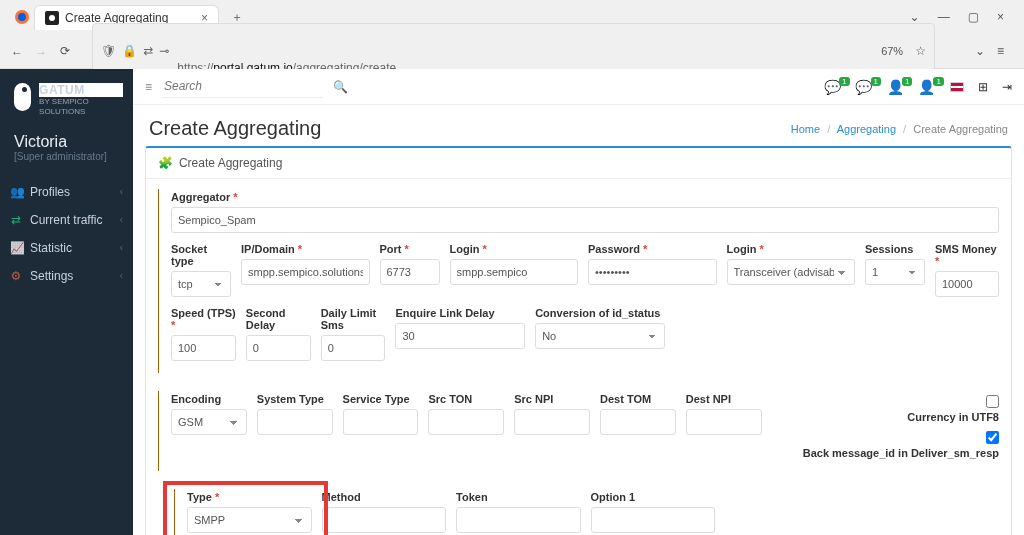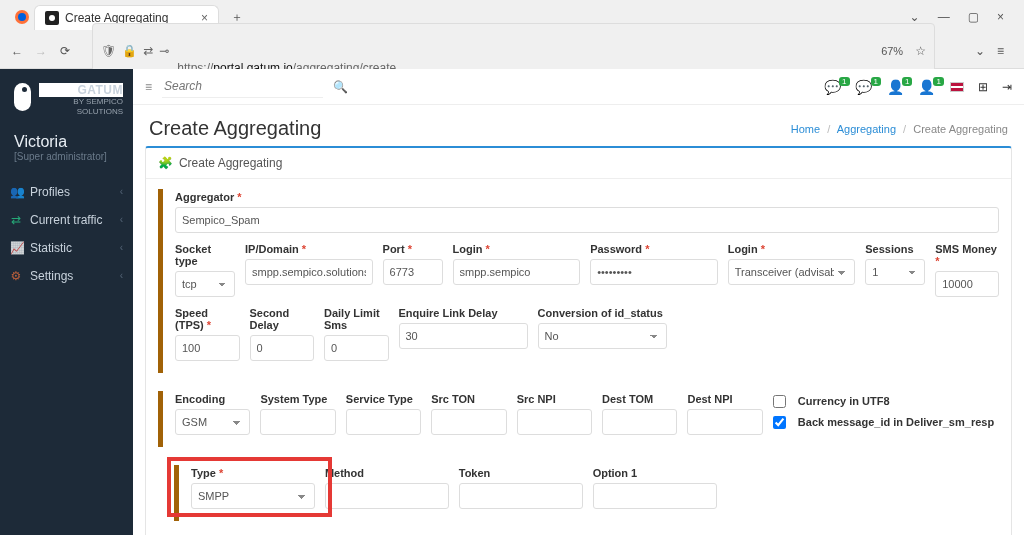--- a/index.html
+++ b/index.html
@@ -20,21 +20,21 @@
 .url .host { color: #111; }
 .zoom { color: #555; font-size: 11px; padding: 0 4px; }
 .star { color: #555; }
 .extra-right { display: flex; gap: 12px; color: #555; padding-right: 10px; }
 
 .app { display: flex; height: calc(535px - 68px); }
 .sidebar { width: 133px; background: #1d2a38; color: #c8d2dc; display: flex; flex-direction: column; }
 .brand { padding: 14px 10px 6px 14px; display: flex; gap: 8px; align-items: flex-start; }
 .brand-logo { width: 20px; height: 28px; border-radius: 10px 10px 10px 10px; background: #fff; position: relative; }
 .brand-logo::after { content: ""; position: absolute; right: 4px; top: 4px; width: 5px; height: 5px; background: #1d2a38; border-radius: 50%; }
-.brand-text { font-size: 11px; line-height: 1.2; text-align: right; }
+.brand-text { font-size: 11px; line-height: 1.2; }
 .brand-text .main { font-weight: bold; letter-spacing: .5px; font-size: 12px; }
 .brand-text .sub { font-size: 8px; opacity: .7; }
 .user-name { padding: 10px 14px 0 14px; font-size: 16px; color: #e8eef4; }
 .user-role { padding: 0 14px 16px 14px; font-size: 10px; color: #6a7a8a; }
 .nav-list { list-style: none; }
 .nav-list li { display: flex; align-items: center; padding: 7px 10px; gap: 8px; font-size: 12px; cursor: pointer; color: #c8d2dc; }
 .nav-icon { width: 12px; text-align: center; opacity: .8; }
 .nav-chev { margin-left: auto; font-size: 10px; color: #556577; }
 
 .main { flex: 1; background: #fff; overflow-y: auto; }
@@ -51,29 +51,29 @@
 .page-header { display: flex; align-items: center; padding: 12px 16px 6px 16px; }
 .page-header h1 { font-size: 20px; font-weight: 500; color: #333; }
 .breadcrumb { margin-left: auto; font-size: 11px; color: #888; padding-left: 14px; }
 .breadcrumb a { color: #2b8dd6; text-decoration: none; }
 .breadcrumb .sep { margin: 0 4px; color: #bbb; }
 
 .panel { margin: 0 12px 12px 12px; border: 1px solid #e5e5e5; border-radius: 3px; }
 .panel.blue-top { border-top: 2px solid #2b8dd6; }
 .panel-head { padding: 8px 12px; border-bottom: 1px solid #eee; display: flex; gap: 6px; align-items: center; color: #555; font-size: 12px; }
 .panel-body { padding: 10px 12px; }
-.section { border-left: 5px solid #a16207; margin-bottom: 18px; padding: 2px 0 2px 12px; }
+.section { border-left: 1px solid #a16207; margin-bottom: 18px; padding: 2px 0 2px 12px; }
 .row { display: flex; gap: 10px; flex-wrap: wrap; margin-bottom: 10px; }
 .field { display: flex; flex-direction: column; gap: 4px; flex: 1 1 0; min-width: 60px; }
 .field.fw { flex: 1 1 100%; }
 .label { font-size: 11px; font-weight: 600; color: #333; }
 .req { color: #d43; }
 .input, .select { border: 1px solid #ddd; border-radius: 3px; padding: 5px 6px; font-size: 11px; color: #555; background: #fff; height: 26px; width: 100%; }
 .select { appearance: none; background-image: linear-gradient(45deg, transparent 50%, #888 50%), linear-gradient(135deg, #888 50%, transparent 50%); background-position: calc(100% - 12px) 11px, calc(100% - 8px) 11px; background-size: 4px 4px, 4px 4px; background-repeat: no-repeat; padding-right: 20px; }
-.chk-row { display: flex; gap: 12px; align-items: flex-start; font-size: 11px; font-weight: 600; color: #333; }
+.chk-row { display: flex; gap: 3px; align-items: flex-end; font-size: 11px; font-weight: 600; color: #333; flex-direction: column; }
 .highlight { position: absolute; border: 4px solid #e53935; pointer-events: none; }
 .section.pos-rel { position: relative; margin-left: 16px; }
 </style>
 </head>
 <body>
 
 <div class="browser-chrome">
   <div class="tab-bar">
     <span class="ff-icon">
       <svg viewBox="0 0 16 16">

